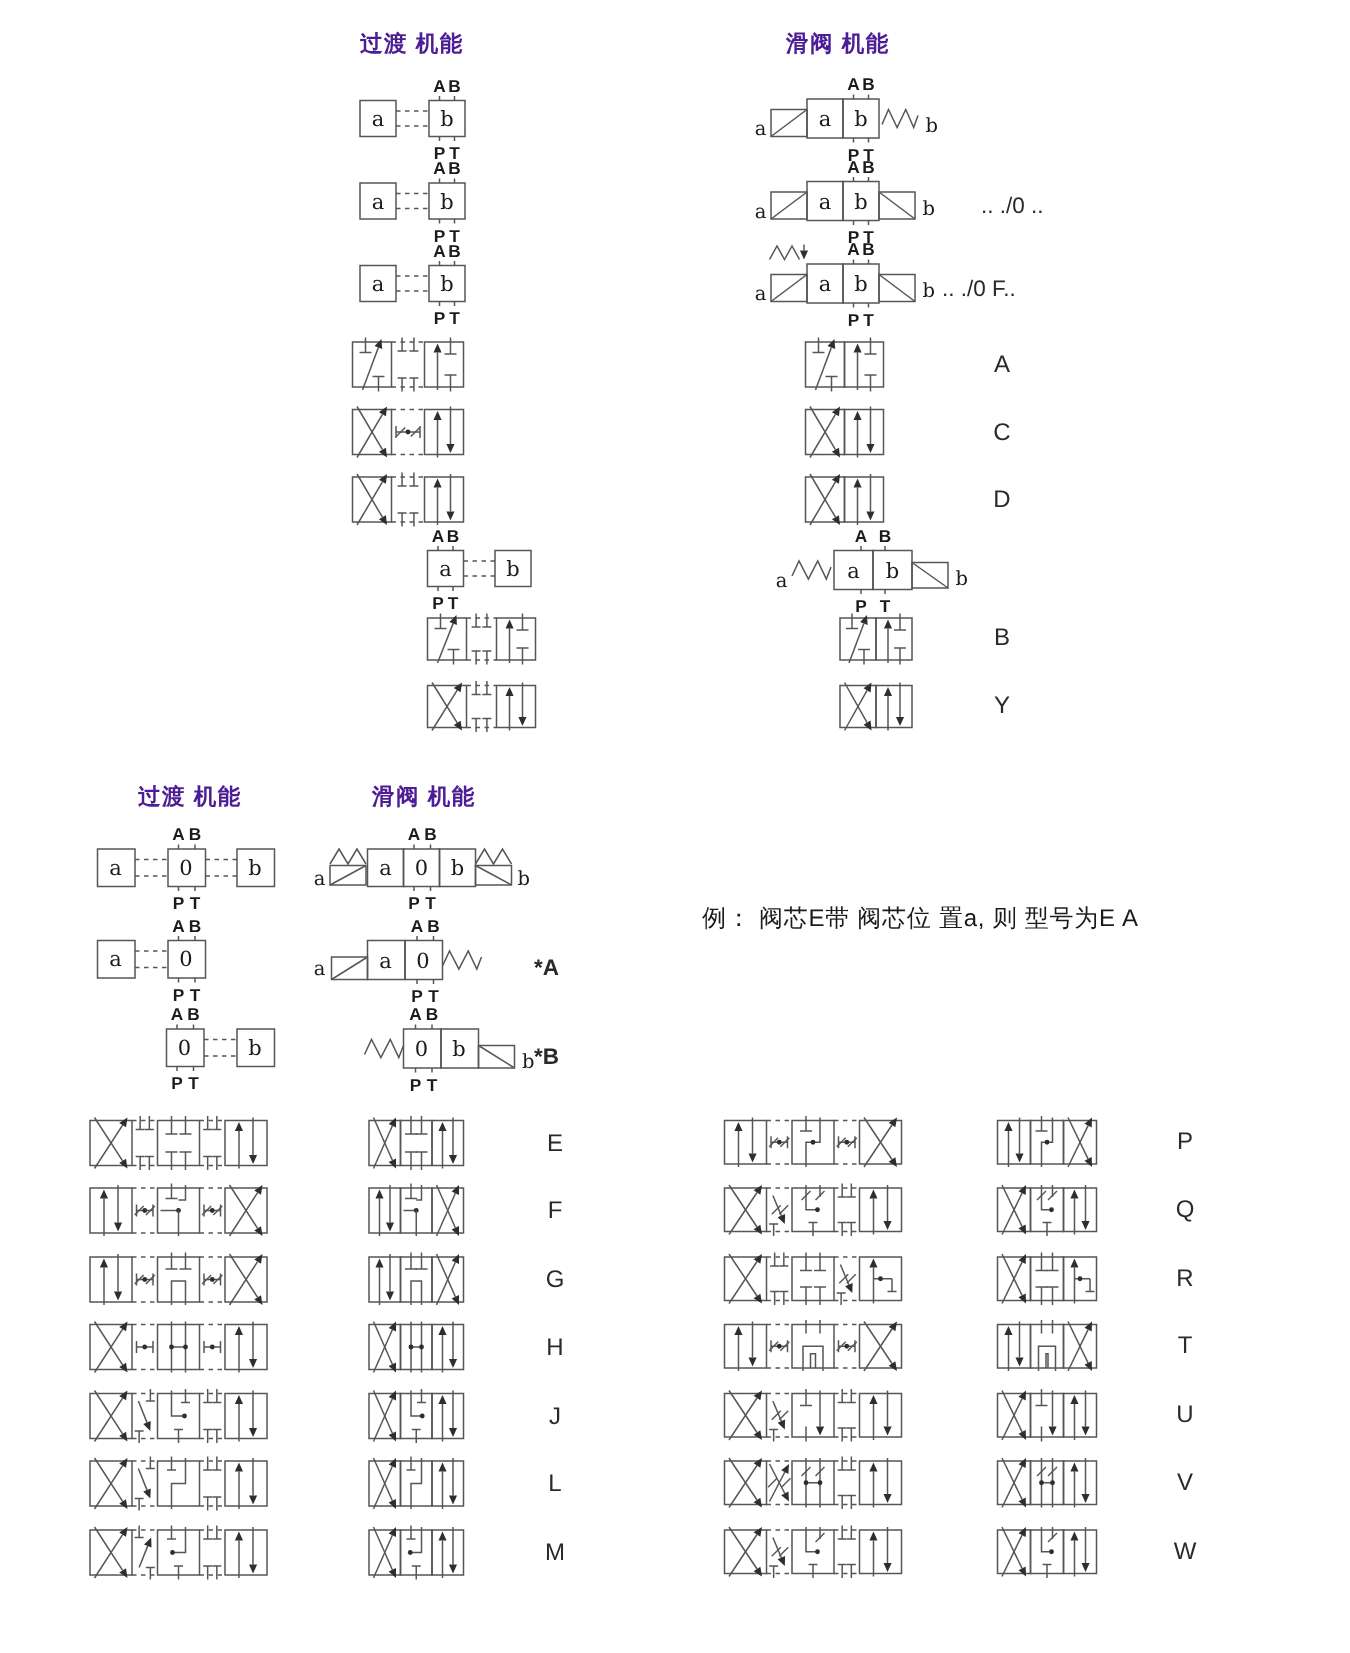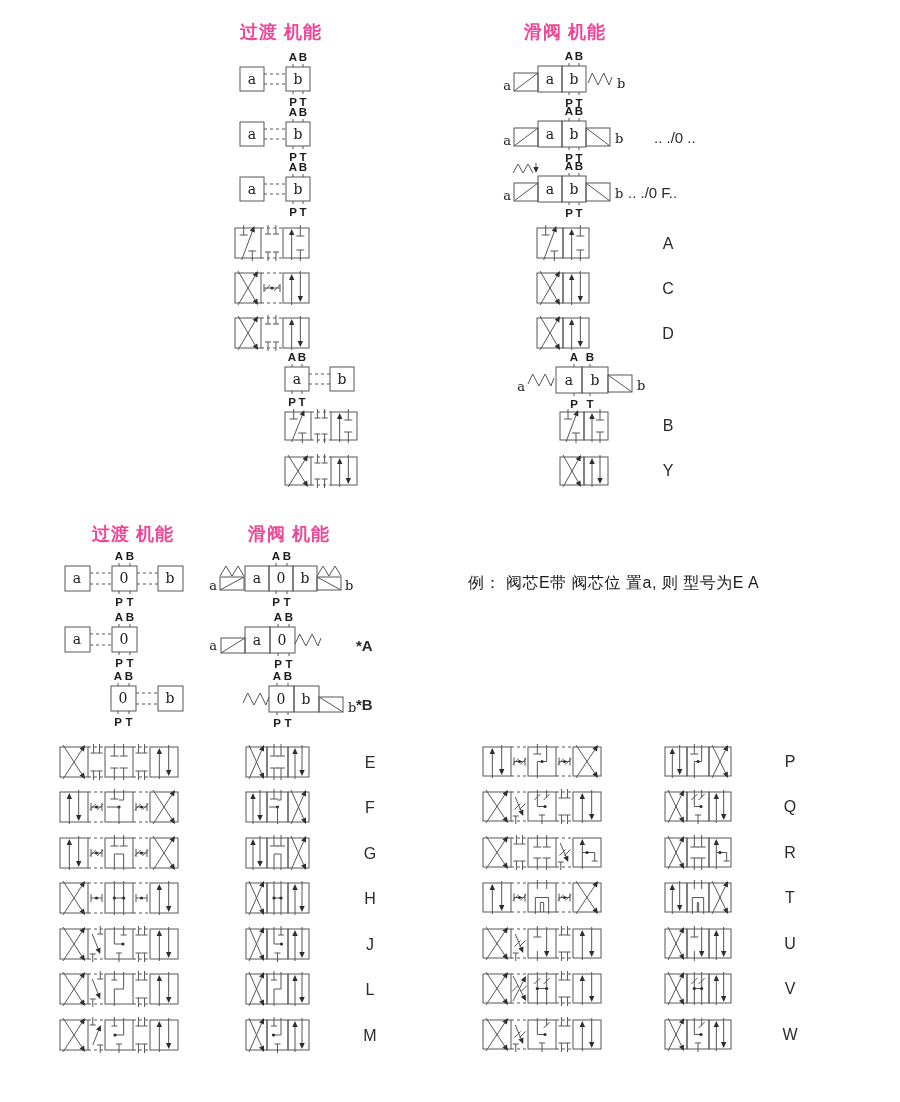--- a/index.html
+++ b/index.html
@@ -1,18 +1,18 @@
 <!DOCTYPE html>
 <html><head>
 <meta charset="utf-8">
 <style>
   html,body{margin:0;padding:0;background:#ffffff;}
   .canvas{position:relative;width:900px;height:1102px;background:#ffffff;overflow:hidden;
           font-family:"Liberation Sans",sans-serif;}
-  .hdr{position:absolute;font-size:18px;font-weight:600;color:#ec4899;letter-spacing:1px;white-space:nowrap;}
+  .hdr{position:absolute;font-size:15px;font-weight:600;color:#4c1d95;letter-spacing:1px;white-space:nowrap;}
   .note-line{position:absolute;font-size:16px;color:#1b1b1b;white-space:nowrap;letter-spacing:0.5px;}
   .row-letter{position:absolute;font-size:16px;color:#2a2a2a;width:36px;text-align:center;white-space:nowrap;}
   .code-label{position:absolute;font-size:15px;color:#2a2a2a;white-space:nowrap;}
   .star-label{position:absolute;font-size:15px;font-weight:600;color:#2a2a2a;white-space:nowrap;}
   #art{position:absolute;left:0;top:0;}
   #art line,#art rect,#art polyline,#art path{stroke:#565656;stroke-width:1;fill:none;}
   #art .f{fill:#2e2e2e;stroke:none;}
   #art text{stroke:none;fill:#1b1b1b;}
   #art .pl{font-family:"Liberation Sans",sans-serif;font-weight:bold;font-size:11.5px;}
   #art .bl{font-family:"DejaVu Serif",serif;font-size:14px;}
@@ -1232,21 +1232,21 @@
         <line x1="716.3333333333334" y1="1051" x2="716.3333333333334" y2="1027"></line>
         <polygon class="f" points="716.3,1021.0 719.0,1027.0 713.6,1027.0"></polygon>
         <line x1="723.6666666666666" y1="1018" x2="723.6666666666666" y2="1042"></line>
         <polygon class="f" points="723.7,1048.0 721.0,1042.0 726.4,1042.0"></polygon>
       </g>
     </svg>
   <div class="hdr" style="left:240px;top:20px;">过渡 机能</div>
   <div class="hdr" style="left:524px;top:20px;">滑阀 机能</div>
   <div class="hdr" style="left:92px;top:522px;">过渡 机能</div>
   <div class="hdr" style="left:248px;top:522px;">滑阀 机能</div>
-  <div class="note-line" style="left:468px;top:573px;text-align:center;">例：  阀芯E带 阀芯位 置a, 则 型号为E A</div>
+  <div class="note-line" style="left:468px;top:602px;text-align:center;">例：  阀芯E带 阀芯位 置a, 则 型号为E A</div>
 <div class="code-label" style="left: 654px; top: 129px;">.. ./0 ..</div>
     <div class="code-label" style="left: 628px; top: 184px;">.. ./0 F..</div>
     <div class="row-letter" style="left: 650px; top: 235px;">A</div>
     <div class="row-letter" style="left: 650px; top: 280px;">C</div>
     <div class="row-letter" style="left: 650px; top: 325px;">D</div>
     <div class="row-letter" style="left: 650px; top: 417px;">B</div>
     <div class="row-letter" style="left: 650px; top: 462px;">Y</div>
     <div class="star-label" style="left: 356px; top: 637px;">*A</div>
     <div class="star-label" style="left: 356px; top: 696px;">*B</div>
     <div class="row-letter" style="left: 352px; top: 754px;">E</div>

